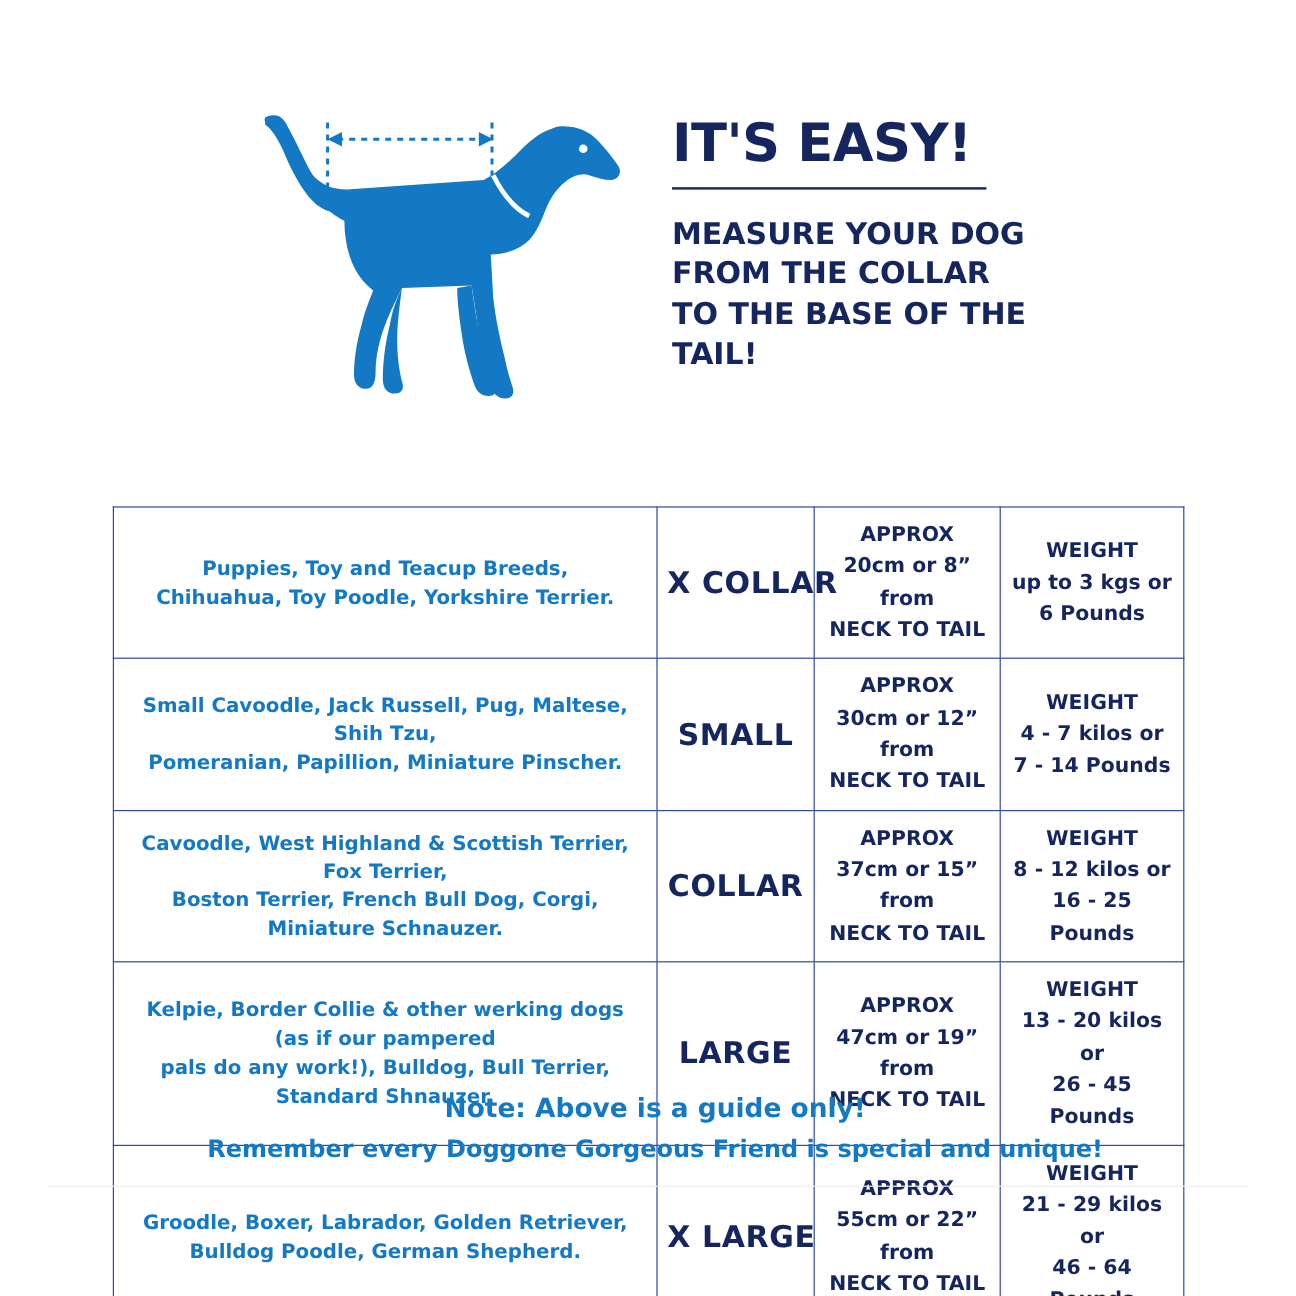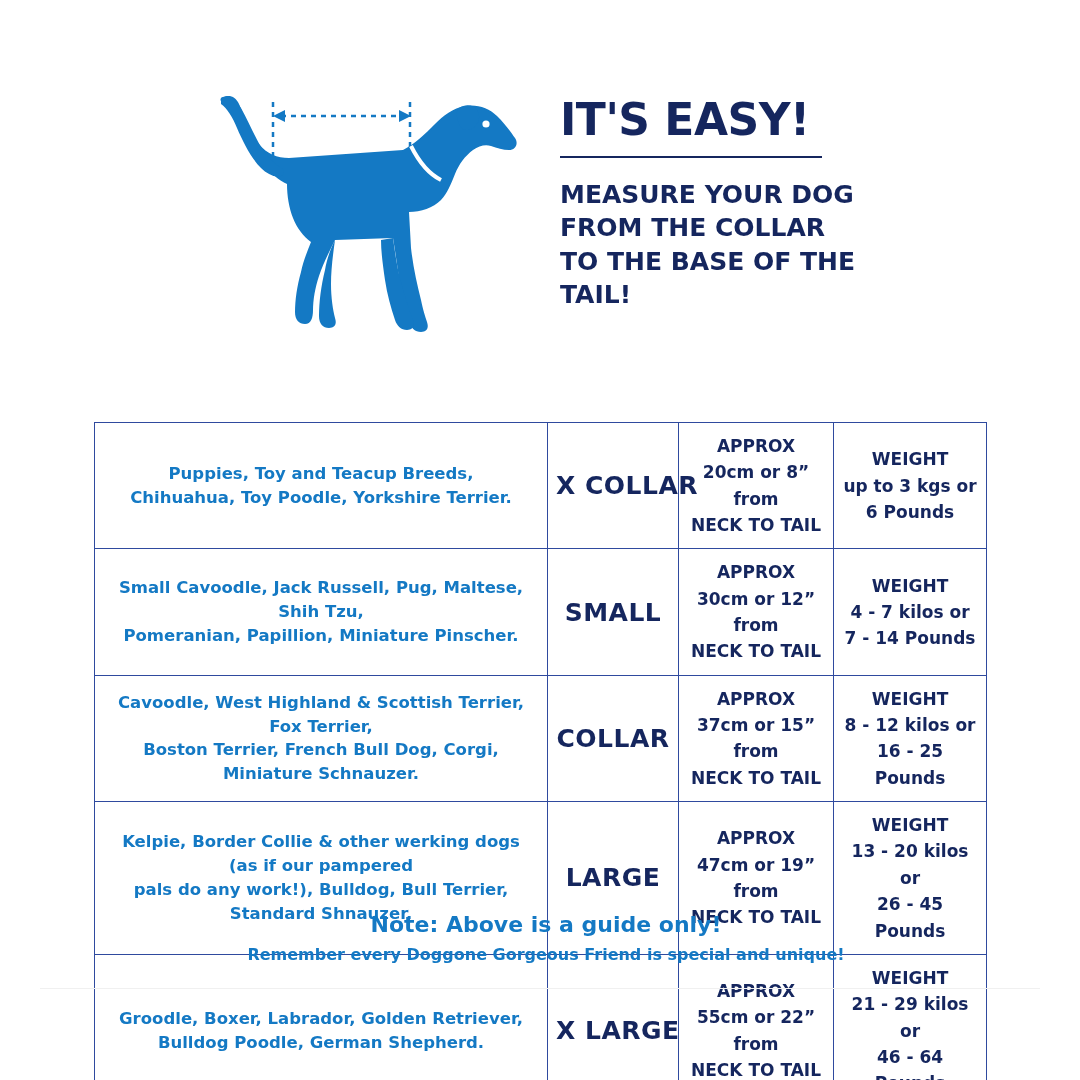--- a/index.html
+++ b/index.html
@@ -133,21 +133,21 @@
     color: #1479c4;
     font-family: "DejaVu Sans", sans-serif;
     font-weight: bold;
     font-size: 22px;
     margin-bottom: 8px;
   }
   .footer-line2 {
     color: #1479c4;
     font-family: "DejaVu Sans", sans-serif;
     font-weight: bold;
-    font-size: 16px;
+    font-size: 20px;
   }
   .bottom-edge {
     position: absolute;
     left: 40px;
     right: 40px;
     bottom: 42px;
     height: 1px;
     background: #f0f0f0;
   }
 </style>

